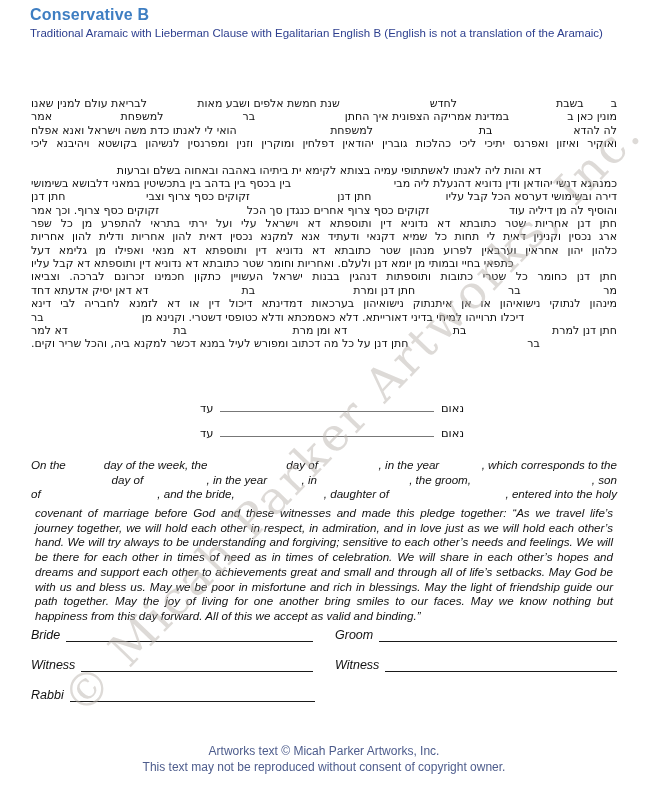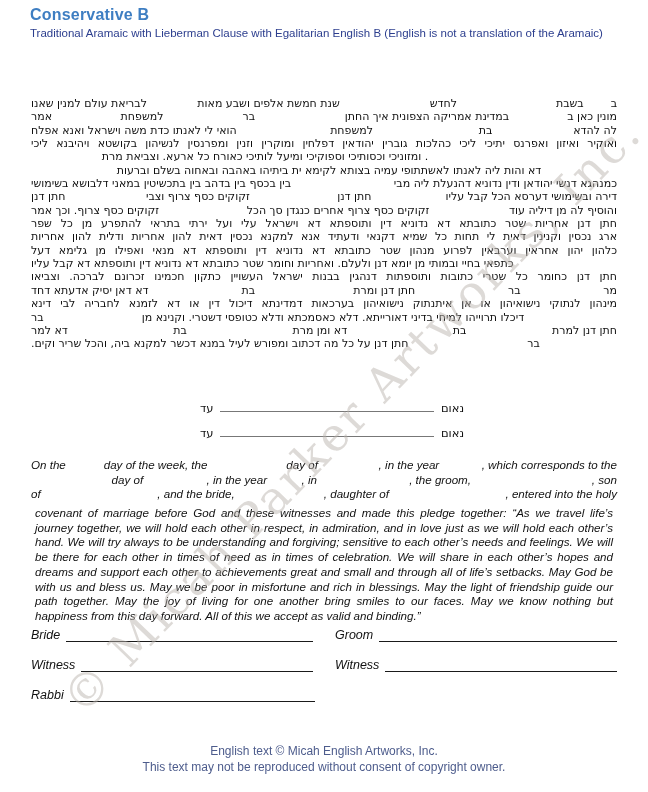--- a/index.html
+++ b/index.html
@@ -70,21 +70,21 @@
   <div id="header">
     <div class="title">Conservative B</div>
     <div class="subtitle">Traditional Aramaic with Lieberman Clause with Egalitarian English B (English is not a translation of the Aramaic)</div>
   </div>
 
   <div id="aramaic-block">
       <div class="seg-line"><span class="seg-text">ב</span><span class="seg-gap" style="flex: 15 15 15px;"></span><span class="seg-text">בשבת</span><span class="seg-gap" style="flex: 55 55 55px;"></span><span class="seg-text">לחדש</span><span class="seg-gap" style="flex: 50 50 50px;"></span><span class="seg-text">שנת חמשת אלפים ושבע מאות</span><span class="seg-gap" style="flex: 28 28 28px;"></span><span class="seg-text">לבריאת עולם למנין שאנו</span></div>
       <div class="seg-line"><span class="seg-text">מונין כאן ב</span><span class="seg-gap" style="flex: 55 55 55px;"></span><span class="seg-text">במדינת אמריקה הצפונית איך החתן</span><span class="seg-gap" style="flex: 85 85 85px;"></span><span class="seg-text">בר</span><span class="seg-gap" style="flex: 75 75 75px;"></span><span class="seg-text">למשפחת</span><span class="seg-gap" style="flex: 65 65 65px;"></span><span class="seg-text">אמר</span></div>
       <div class="seg-line"><span class="seg-text">לה להדא</span><span class="seg-gap" style="flex: 65 65 65px;"></span><span class="seg-text">בת</span><span class="seg-gap" style="flex: 85 85 85px;"></span><span class="seg-text">למשפחת</span><span class="seg-gap" style="flex: 75 75 75px;"></span><span class="seg-text">הואי לי לאנתו כדת משה וישראל ואנא אפלח</span></div>
       <div class="seg-line just"><span class="seg-text">ואוקיר ואיזון ואפרנס יתיכי ליכי כהלכות גוברין יהודאין דפלחין ומוקרין וזנין ומפרנסין לנשיהון בקושטא ויהיבנא ליכי</span></div>
-      <div class="seg-line"><span class="seg-gap" style="flex: 160 160 160px;"></span><span class="seg-text">. ומזוניכי וכסותיכי וספוקיכי ומיעל לותיכי כאורח כל ארעא. וצביאת מרת</span><span class="seg-gap" style="flex: 60 60 60px;"></span></div>
+      <div class="seg-line"><span class="seg-gap" style="flex: 160 160 160px;"></span><span class="seg-gap" style="flex: 60 60 60px;"></span></div>
       <div class="seg-line"><span class="seg-gap" style="flex: 75 75 75px;"></span><span class="seg-text">דא והות ליה לאנתו לאשתתופי עמיה בצותא לקימא ית ביתיהו באהבה ובאחוה בשלם וברעות</span><span class="seg-gap" style="flex: 85 85 85px;"></span></div>
       <div class="seg-line"><span class="seg-text">כמנהגא דנשי יהודאן ודין נדוניא דהנעלת ליה מבי</span><span class="seg-gap" style="flex: 40 40 40px;"></span><span class="seg-text">בין בכסף בין בדהב בין בתכשיטין במאני דלבושא בשימושי</span></div>
       <div class="seg-line"><span class="seg-text">דירה ובשימושי דערסא הכל קבל עליו</span><span class="seg-gap" style="flex: 55 55 55px;"></span><span class="seg-text">חתן דנן</span><span class="seg-gap" style="flex: 65 65 65px;"></span><span class="seg-text">זקוקים כסף צרוף וצבי</span><span class="seg-gap" style="flex: 60 60 60px;"></span><span class="seg-text">חתן דנן</span></div>
       <div class="seg-line"><span class="seg-text">והוסיף לה מן דיליה עוד</span><span class="seg-gap" style="flex: 50 50 50px;"></span><span class="seg-text">זקוקים כסף צרוף אחרים כנגדן סך הכל</span><span class="seg-gap" style="flex: 55 55 55px;"></span><span class="seg-text">זקוקים כסף צרוף. וכך אמר</span></div>
       <div class="seg-line just"><span class="seg-text">חתן דנן אחריות שטר כתובתא דא נדוניא דין ותוספתא דא וישראל עלי ועל ירתי בתראי להתפרע מן כל שפר</span></div>
       <div class="seg-line just"><span class="seg-text">ארג נכסין וקנינין דאית לי תחות כל שמיא דקנאי ודעתיד אנא למקנא נכסין דאית להון אחריות ודלית להון אחריות</span></div>
       <div class="seg-line just"><span class="seg-text">כלהון יהון אחראין וערבאין לפרוע מנהון שטר כתובתא דא נדוניא דין ותוספתא דא מנאי ואפילו מן גלימא דעל</span></div>
       <div class="seg-line"><span class="seg-gap" style="flex: 140 140 140px;"></span><span class="seg-text">כתפאי בחיי ובמותי מן יומא דנן ולעלם. ואחריות וחומר שטר כתובתא דא נדוניא דין ותוספתא דא קבל עליו</span></div>
       <div class="seg-line just"><span class="seg-text">חתן דנן כחומר כל שטרי כתובות ותוספתות דנהגין בבנות ישראל העשויין כתקון חכמינו זכרונם לברכה. וצביאו</span></div>
       <div class="seg-line"><span class="seg-text">מר</span><span class="seg-gap" style="flex: 80 80 80px;"></span><span class="seg-text">בר</span><span class="seg-gap" style="flex: 90 90 90px;"></span><span class="seg-text">חתן דנן ומרת</span><span class="seg-gap" style="flex: 95 95 95px;"></span><span class="seg-text">בת</span><span class="seg-gap" style="flex: 90 90 90px;"></span><span class="seg-text">דא דאן יסיק אדעתא דחד</span></div>
@@ -139,19 +139,19 @@
       </div>
       <div class="sig-row">
         <div class="sig-cell single">
           <span class="sig-label">Rabbi</span>
           <span class="sig-line"></span>
         </div>
       </div>
     </div>
 
   <div id="footer">
-    <div>English text © Micah English Artworks, Inc.</div>
+    <div>Artworks text © Micah Parker Artworks, Inc.</div>
     <div>This text may not be reproduced without consent of copyright owner.</div>
   </div>
 
   <div id="watermark">© Micah Parker Artworks, Inc.</div>
 
 </div>
 
 </body></html>

